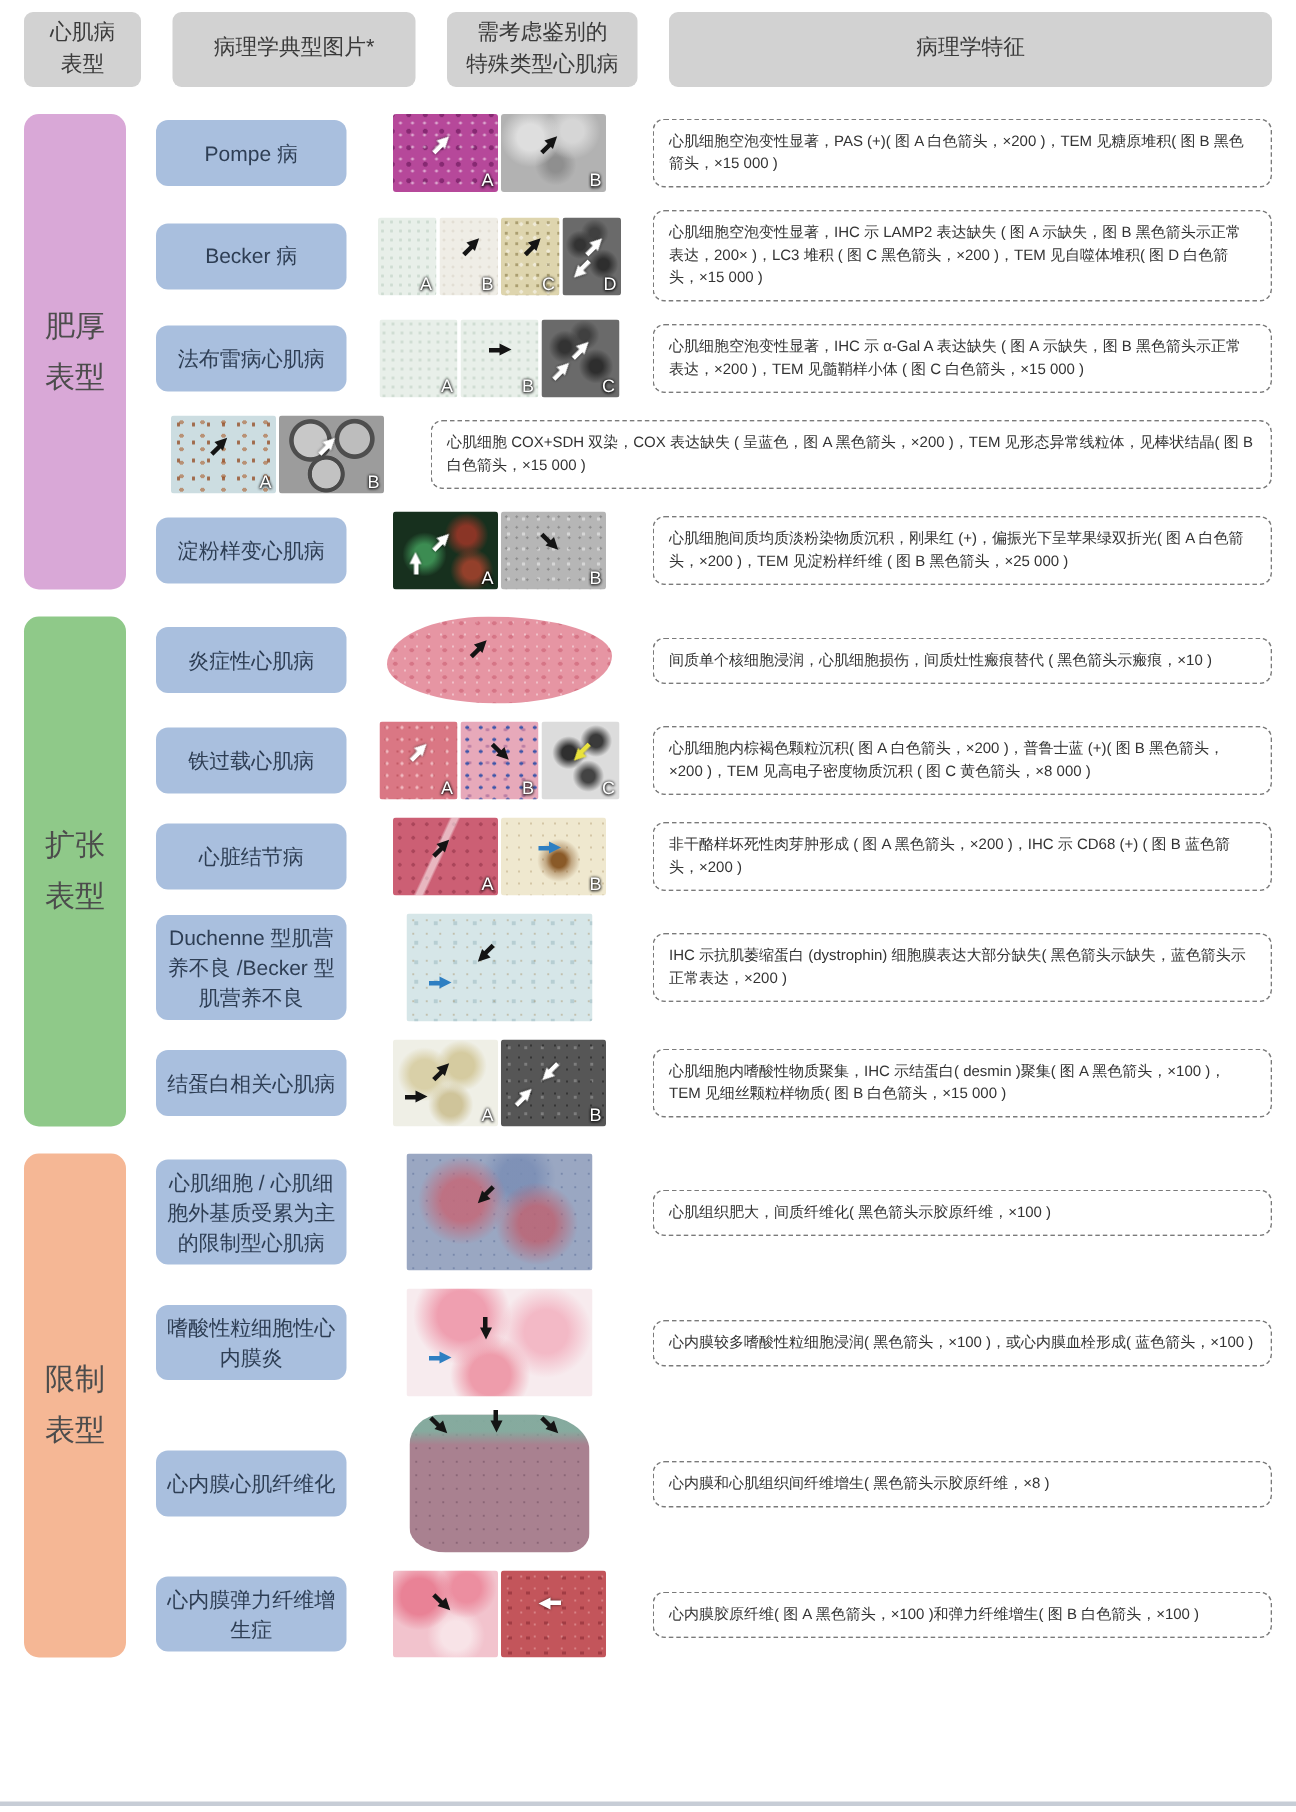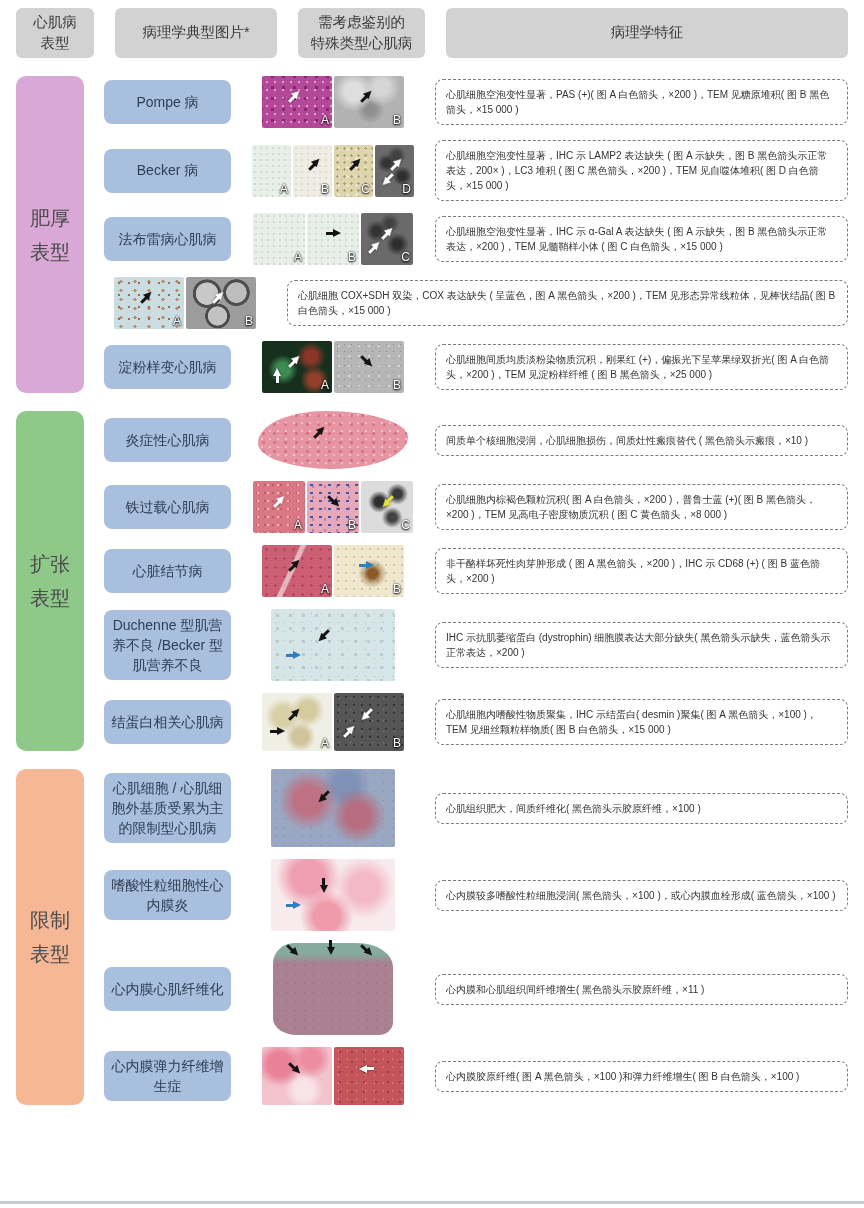--- a/index.html
+++ b/index.html
@@ -282,21 +282,21 @@
           </div>
           <div class="row sz-xxl">
             <div class="disease">心内膜心肌纤维化</div>
             <div class="strip" data-count="1">
               <div class="panel p-blob-mauve">
                 <span class="arrow c-black d-dr"></span>
                 <span class="arrow c-black d-d"></span>
                 <span class="arrow c-black d-dr"></span>
               </div>
             </div>
-            <div class="feature">心内膜和心肌组织间纤维增生( 黑色箭头示胶原纤维，×11 )</div>
+            <div class="feature">心内膜和心肌组织间纤维增生( 黑色箭头示胶原纤维，×8 )</div>
           </div>
           <div class="row sz-m">
             <div class="disease">心内膜弹力纤维增生症</div>
             <div class="strip" data-count="2">
               <div class="panel p-pink-pale">
                 <span class="arrow c-black d-dr"></span>
               </div>
               <div class="panel p-crimson">
                 <span class="arrow c-white d-l"></span>
               </div>

